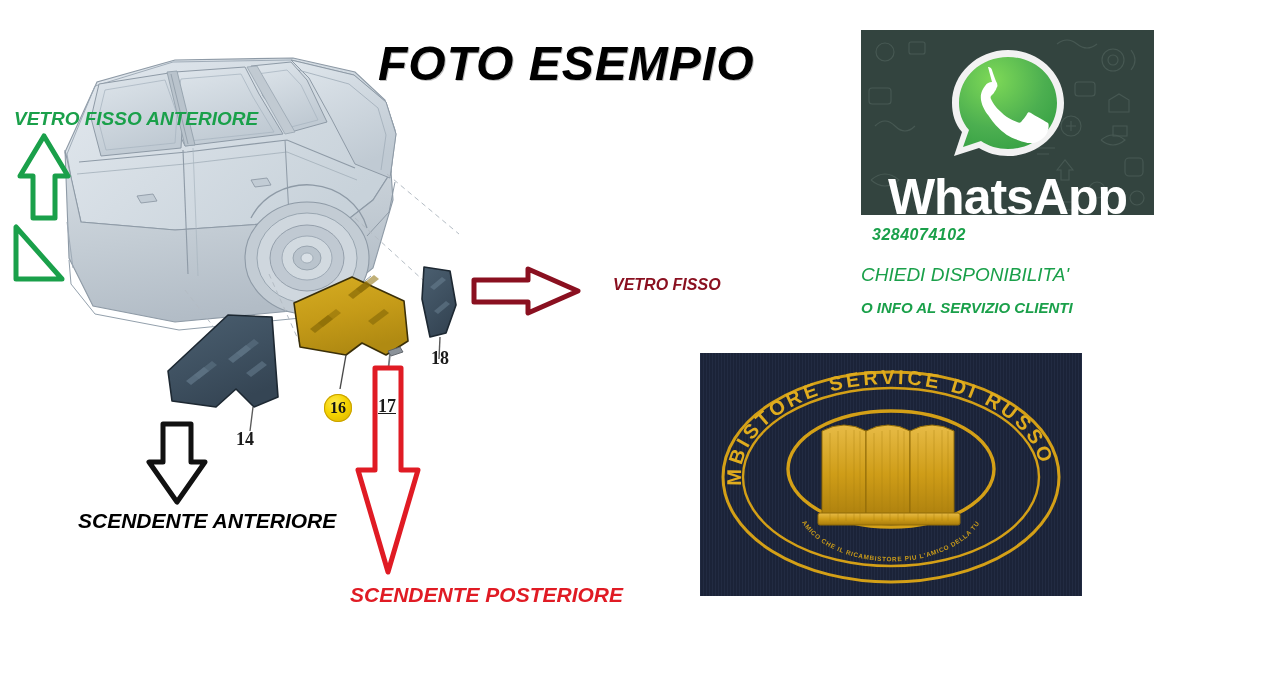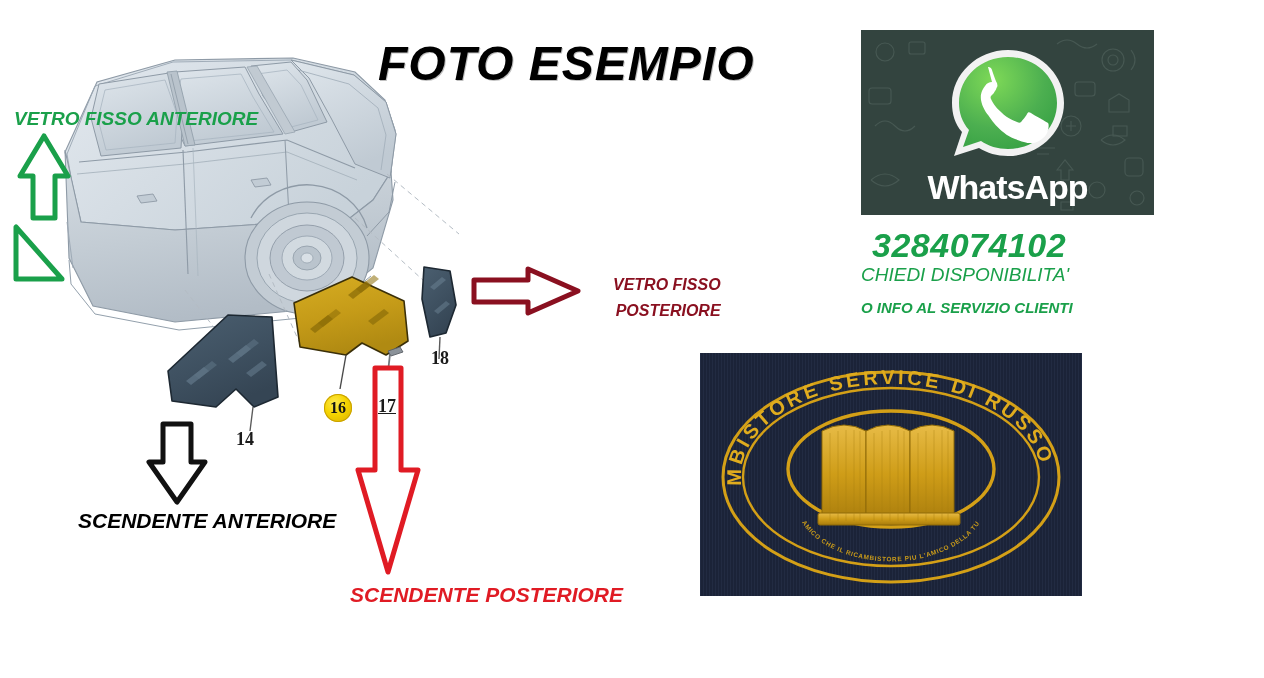--- a/index.html
+++ b/index.html
@@ -65,25 +65,25 @@
   #whatsapp-card{
     left:861px;top:30px;width:293px;height:185px;
     background:#33443f;overflow:hidden;
   }
   #wa-pattern{
     left:0;top:0;width:293px;height:185px;opacity:.18;
   }
   #wa-logo{left:77px;top:14px;width:140px;height:124px;}
   #wa-word{
     left:0;top:138px;width:293px;text-align:center;
-    font-size:34px;font-weight:bold;color:#ffffff;letter-spacing:-1px;
+    font-size:50px;font-weight:bold;color:#ffffff;letter-spacing:-1px;
     font-family:"Liberation Sans","DejaVu Sans",sans-serif;
   }
   #wa-phone{
-    left:872px;top:226px;font-size:34px;font-weight:bold;font-style:italic;
+    left:872px;top:226px;font-size:16px;font-weight:bold;font-style:italic;
     color:#1aa04a;letter-spacing:.5px;
   }
   #wa-line1{
     left:861px;top:264px;font-size:19px;font-weight:normal;font-style:italic;color:#1aa04a;
   }
   #wa-line2{
     left:861px;top:299px;font-size:15px;font-weight:bold;font-style:italic;color:#1aa04a;
   }
 
   
@@ -223,21 +223,20 @@
 
   <path d="M375,368 L401,368 L401,470 L418,470 L388,572 L358,470 L375,470 Z" fill="#ffffff" stroke="#e01b24" stroke-width="5" stroke-linejoin="round"></path>
 </svg>
 
 <div class="abs" id="foto-title">FOTO ESEMPIO</div>
 
 <div class="abs callout" id="label-vfa">VETRO FISSO ANTERIORE</div>
 
 <div class="abs callout" id="label-vfp">
   <div>VETRO FISSO</div>
-  <div>POSTERIORE</div>
 </div>
 
 <div class="abs callout" id="label-sa">SCENDENTE ANTERIORE</div>
 
 <div class="abs callout" id="label-sp">SCENDENTE POSTERIORE</div>
 
 <div class="abs partnum" id="num-14">14</div>
 <div class="abs" id="badge-16">
   <span>16</span>
 </div>

